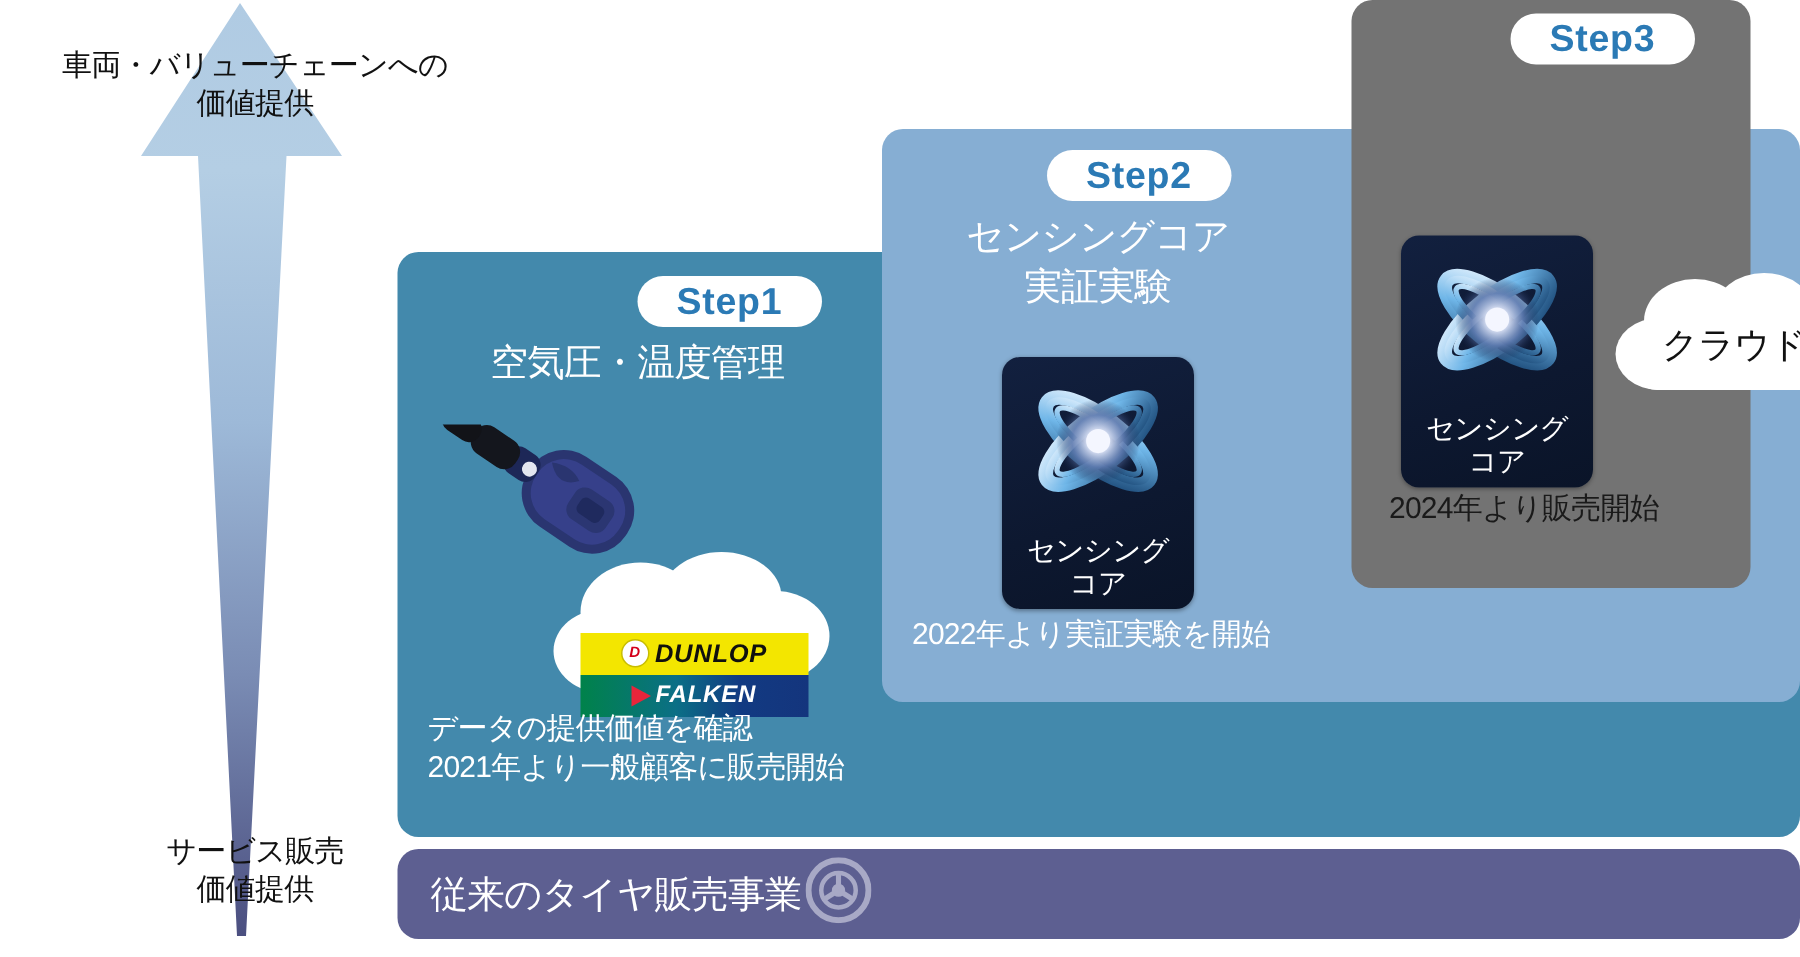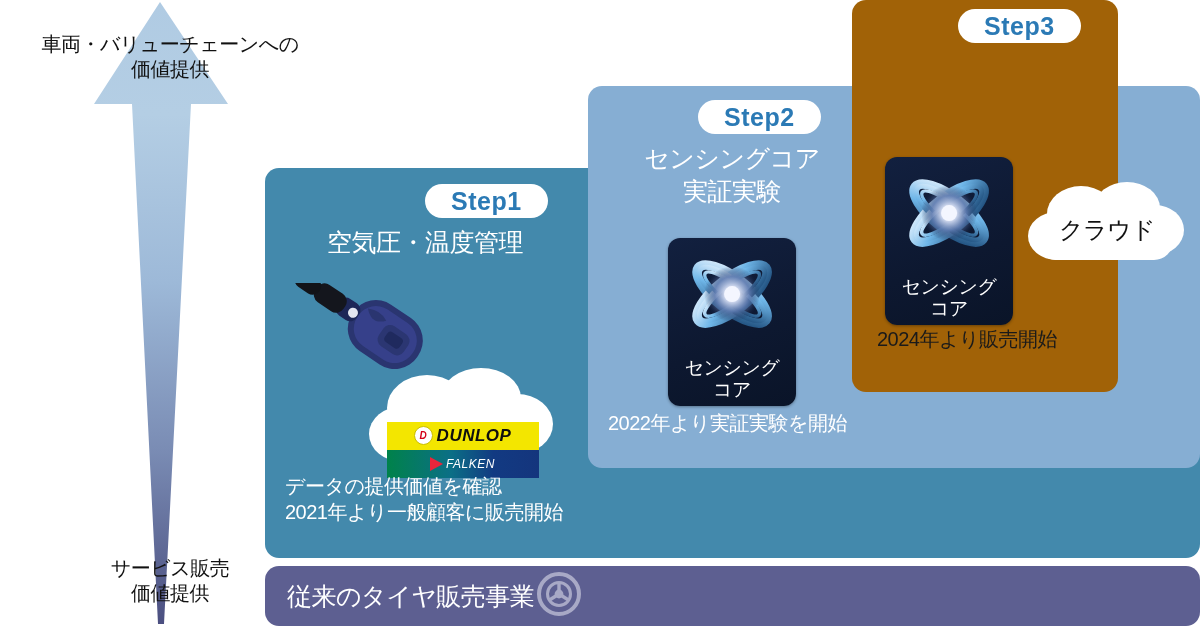--- a/index.html
+++ b/index.html
@@ -12,21 +12,21 @@
 
   .axis-label{position:absolute;width:260px;left:-20px;text-align:center;
        font-size:20px;line-height:1.25;color:#111;font-weight:500;
        letter-spacing:-0.5px;}
   .axis-top{top:32px;}
   .axis-bottom{top:556px;}
 
   
   .panel{position:absolute;border-radius:14px;box-sizing:border-box;}
 
-  .p-step3{left:852px;top:0px;width:266px;height:392px;background:#a16207;}
+  .p-step3{left:901px;top:0px;width:266px;height:392px;background:#737373;}
   .p-step2{left:588px;top:86px;width:612px;height:382px;background:#86aed3;}
   .p-step1{left:265px;top:168px;width:935px;height:390px;background:#4389ac;}
   .p-base {left:265px;top:566px;width:935px;height:60px;background:#5d5f91;}
 
   
   .p-step1{z-index:3;}
   .p-step2{z-index:4;}
   .p-step3{z-index:5;}
   .p-base{z-index:3;}
 
@@ -71,21 +71,21 @@
        background:#fff;border:1px solid #c8bd00;display:flex;
        align-items:center;justify-content:center;font-size:10px;
        font-weight:700;color:#d4001a;font-style:italic;}
   .logo-dunlop .dl-txt{font-size:17px;font-weight:700;font-style:italic;
        color:#10100e;letter-spacing:0.5px;}
   .logo-falken{height:28px;
        background:linear-gradient(90deg,#00824a 0%,#0b6f86 42%,#123a82 70%,#14357d 100%);
        display:flex;align-items:center;justify-content:center;gap:3px;}
   .logo-falken .fk-mark{width:0;height:0;border-top:7px solid transparent;
        border-bottom:7px solid transparent;border-left:13px solid #e8253b;}
-  .logo-falken .fk-txt{font-size:12px;font-weight:400;font-style:italic;
+  .logo-falken .fk-txt{font-size:16px;font-weight:700;font-style:italic;
        color:#ffffff;letter-spacing:0.5px;}
 
   
   .sensor{position:absolute;}
 
   
   .base-txt{position:absolute;left:22px;top:50%;transform:translateY(-50%);
        color:#fff;font-size:25px;letter-spacing:-0.5px;}
   .wheel-ico{position:absolute;left:272px;top:50%;
        transform:translateY(-50%);}

